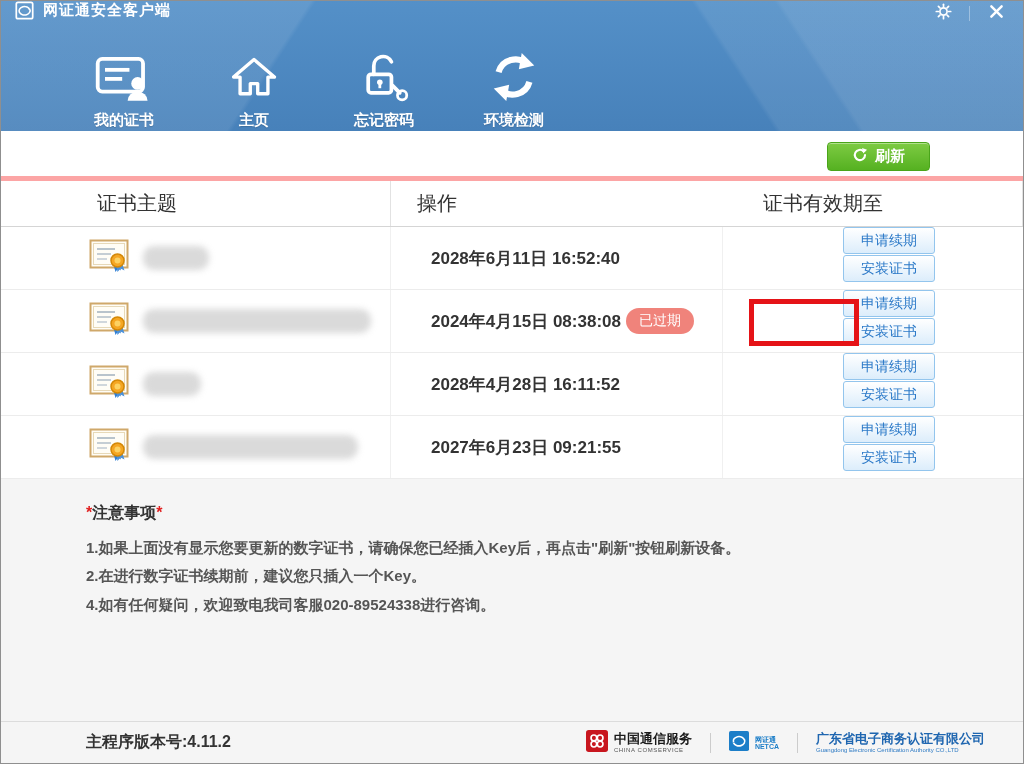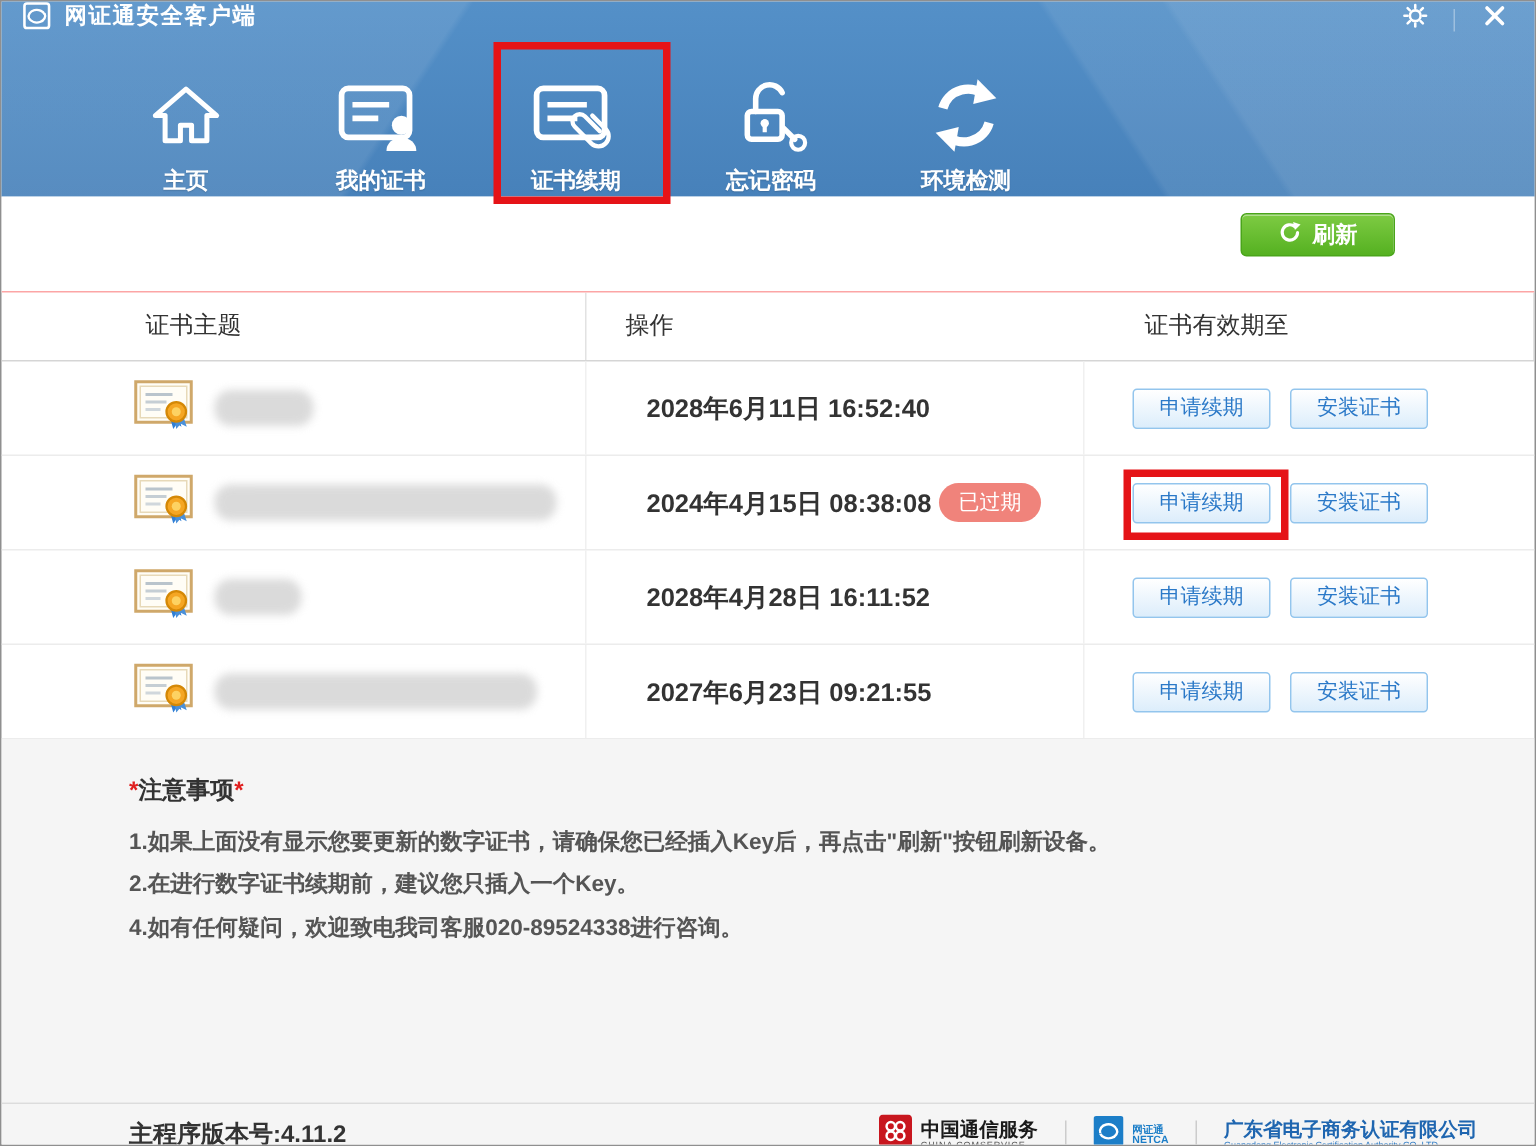--- a/index.html
+++ b/index.html
@@ -21,38 +21,38 @@
   .wc{display:flex;align-items:center;justify-content:center;width:26px;height:24px;cursor:pointer;}
   .wc-sep{width:1px;height:15px;background:rgba(255,255,255,.35);}
 
   nav{display:flex;padding-left:58px;margin-top:6px;}
   .nav-item{width:130px;height:96px;display:flex;flex-direction:column;align-items:center;justify-content:flex-end;gap:7px;position:relative;cursor:pointer;}
   .nav-icon{height:60px;display:flex;align-items:flex-end;justify-content:center;}
   .nav-label{font-size:15px;font-weight:bold;padding-bottom:3px;text-shadow:0 1px 1px rgba(0,0,0,.15);}
   .red-frame{position:absolute;left:10px;right:2px;top:-9px;bottom:-3px;border:5px solid #e51317;z-index:5;}
 
   
-  .toolbar{height:64px;background:#fff;position:relative;border-bottom:1px solid #fca5a5;box-sizing:border-box;}
+  .toolbar{height:50px;background:#fff;position:relative;border-bottom:5px solid #fca5a5;box-sizing:border-box;}
   .refresh-btn{position:absolute;right:93px;top:11px;width:103px;height:29px;border:1px solid #4aa51a;border-radius:4px;
     background:linear-gradient(#7ecb43,#55b121);box-shadow:inset 0 1px 0 rgba(255,255,255,.4);
     color:#fff;font-size:15px;font-weight:bold;display:flex;align-items:center;justify-content:center;gap:7px;cursor:pointer;font-family:inherit;}
 
   
-  .thead{display:grid;grid-template-columns:390px 332px 1fr;height:46px;align-items:center;border-bottom:1px solid #d5d5d5;font-size:16px;color:#333;box-sizing:border-box;}
+  .thead{display:grid;grid-template-columns:390px 332px 1fr;height:46px;align-items:center;border-bottom:1px solid #d5d5d5;font-size:20px;color:#333;box-sizing:border-box;}
   .thead .hc{height:100%;display:flex;align-items:center;}
   .thead .c1{padding-left:96px;border-right:1px solid #e2e2e2;}
   .thead .c2{padding-left:40px;border-right:1px solid #e2e2e2;}
   .thead .c3{padding-left:26px;}
   .trow{display:grid;grid-template-columns:390px 332px 1fr;height:63px;border-bottom:1px solid #ececec;box-sizing:border-box;}
   .cell{display:flex;align-items:center;height:100%;box-sizing:border-box;}
   .cell-subject{padding-left:88px;gap:14px;border-right:1px solid #f0f0f0;}
   .redacted{height:24px;border-radius:11px;background:#cbcbcb;filter:blur(3px);opacity:.7;}
   .cell-date{padding-left:40px;font-size:17px;color:#333;font-weight:600;border-right:1px solid #f0f0f0;text-align:right;}
   .badge{margin-left:5px;background:#f0837b;color:#fff;font-size:14px;font-weight:normal;padding:4px 13px;border-radius:14px;white-space:nowrap;}
-  .cell-actions{padding-left:32px;gap:13px;position:relative;}
+  .cell-actions{padding-left:32px;gap:1px;position:relative;flex-direction:column;}
   .act-btn{width:92px;height:27px;border:1px solid #93c5ed;border-radius:3px;background:linear-gradient(#ffffff,#dcedfb);
     color:#2b79c8;font-size:14px;cursor:pointer;font-family:inherit;}
   .row-annot{position:absolute;left:26px;top:9px;width:110px;height:47px;border:5px solid #e51317;box-sizing:border-box;pointer-events:none;z-index:5;}
 
   
   .notes{background:#f5f5f5;height:242px;box-sizing:border-box;padding:24px 60px 0 85px;}
   .notes-title{font-size:16px;font-weight:bold;color:#333;}
   .ast{color:#e02020;}
   .note-item{font-size:15px;font-weight:bold;color:#555;margin-top:8px;line-height:1.35;}
   .note-item:first-child{margin-top:14px;}
@@ -108,52 +108,40 @@
                   <line x1="2.5" y1="2.5" x2="13.5" y2="13.5"></line>
                   <line x1="13.5" y1="2.5" x2="2.5" y2="13.5"></line>
                 </g>
               </svg></span>
           </span>
       </div>
     </div>
     <nav id="nav">
   <div class="nav-item">
     <span class="nav-icon">
-            <svg viewBox="0 0 56 56" width="52" height="52">
-              <path d="M28 8 L50 27 h-7 v18 h-11 v-11 h-8 v11 H13 V27 H6 Z" fill="none" stroke="#fff" stroke-width="3.6" stroke-linejoin="round"></path>
-            </svg>
-          </span>
-    <span class="nav-label">主页</span>
-  </div>
-
-  <div class="nav-item">
-    <span class="nav-icon">
             <svg viewBox="0 0 64 56" width="58" height="52">
               <rect x="3" y="7" width="50" height="36" rx="5" fill="none" stroke="#fff" stroke-width="4.2"></rect>
               <line x1="11" y1="19" x2="38" y2="19" stroke="#fff" stroke-width="4.2"></line>
               <line x1="11" y1="29" x2="30" y2="29" stroke="#fff" stroke-width="4.2"></line>
               <circle cx="47" cy="34" r="7" fill="#fff"></circle>
               <path d="M36 53 a11 10 0 0 1 22 0 Z" fill="#fff"></path>
             </svg>
           </span>
     <span class="nav-label">我的证书</span>
   </div>
 
   <div class="nav-item">
     <span class="nav-icon">
-            <svg viewBox="0 0 64 56" width="58" height="52">
-              <rect x="3" y="7" width="50" height="36" rx="5" fill="none" stroke="#fff" stroke-width="4.2"></rect>
-              <line x1="11" y1="19" x2="40" y2="19" stroke="#fff" stroke-width="4.2"></line>
-              <line x1="11" y1="29" x2="33" y2="29" stroke="#fff" stroke-width="4.2"></line>
-              <path d="M44 27 l10 10 a7.5 7.5 0 0 1 -10.6 10.6 L31 35 a5.3 5.3 0 0 1 7.5-7.5 l11 11" fill="none" stroke="#fff" stroke-width="3.2" stroke-linecap="round"></path>
+            <svg viewBox="0 0 56 56" width="52" height="52">
+              <path d="M28 8 L50 27 h-7 v18 h-11 v-11 h-8 v11 H13 V27 H6 Z" fill="none" stroke="#fff" stroke-width="3.6" stroke-linejoin="round"></path>
             </svg>
           </span>
-    <span class="nav-label">证书续期</span>
-  <div class="red-frame"></div>
-        </div>
+    <span class="nav-label">主页</span>
+  </div>
+
 
   <div class="nav-item">
     <span class="nav-icon">
             <svg viewBox="0 0 56 56" width="52" height="52">
               <path d="M17 24 v-9 a10 10 0 0 1 19 -4.5" fill="none" stroke="#fff" stroke-width="4" stroke-linecap="round"></path>
               <rect x="11" y="24" width="25" height="20" rx="3" fill="none" stroke="#fff" stroke-width="4"></rect>
               <circle cx="23.5" cy="32.5" r="3" fill="#fff"></circle>
               <line x1="23.5" y1="33" x2="23.5" y2="39" stroke="#fff" stroke-width="3"></line>
               <line x1="37" y1="36" x2="45" y2="44" stroke="#fff" stroke-width="4" stroke-linecap="round"></line>
               <circle cx="47.5" cy="46.5" r="5" fill="none" stroke="#fff" stroke-width="3"></circle>

